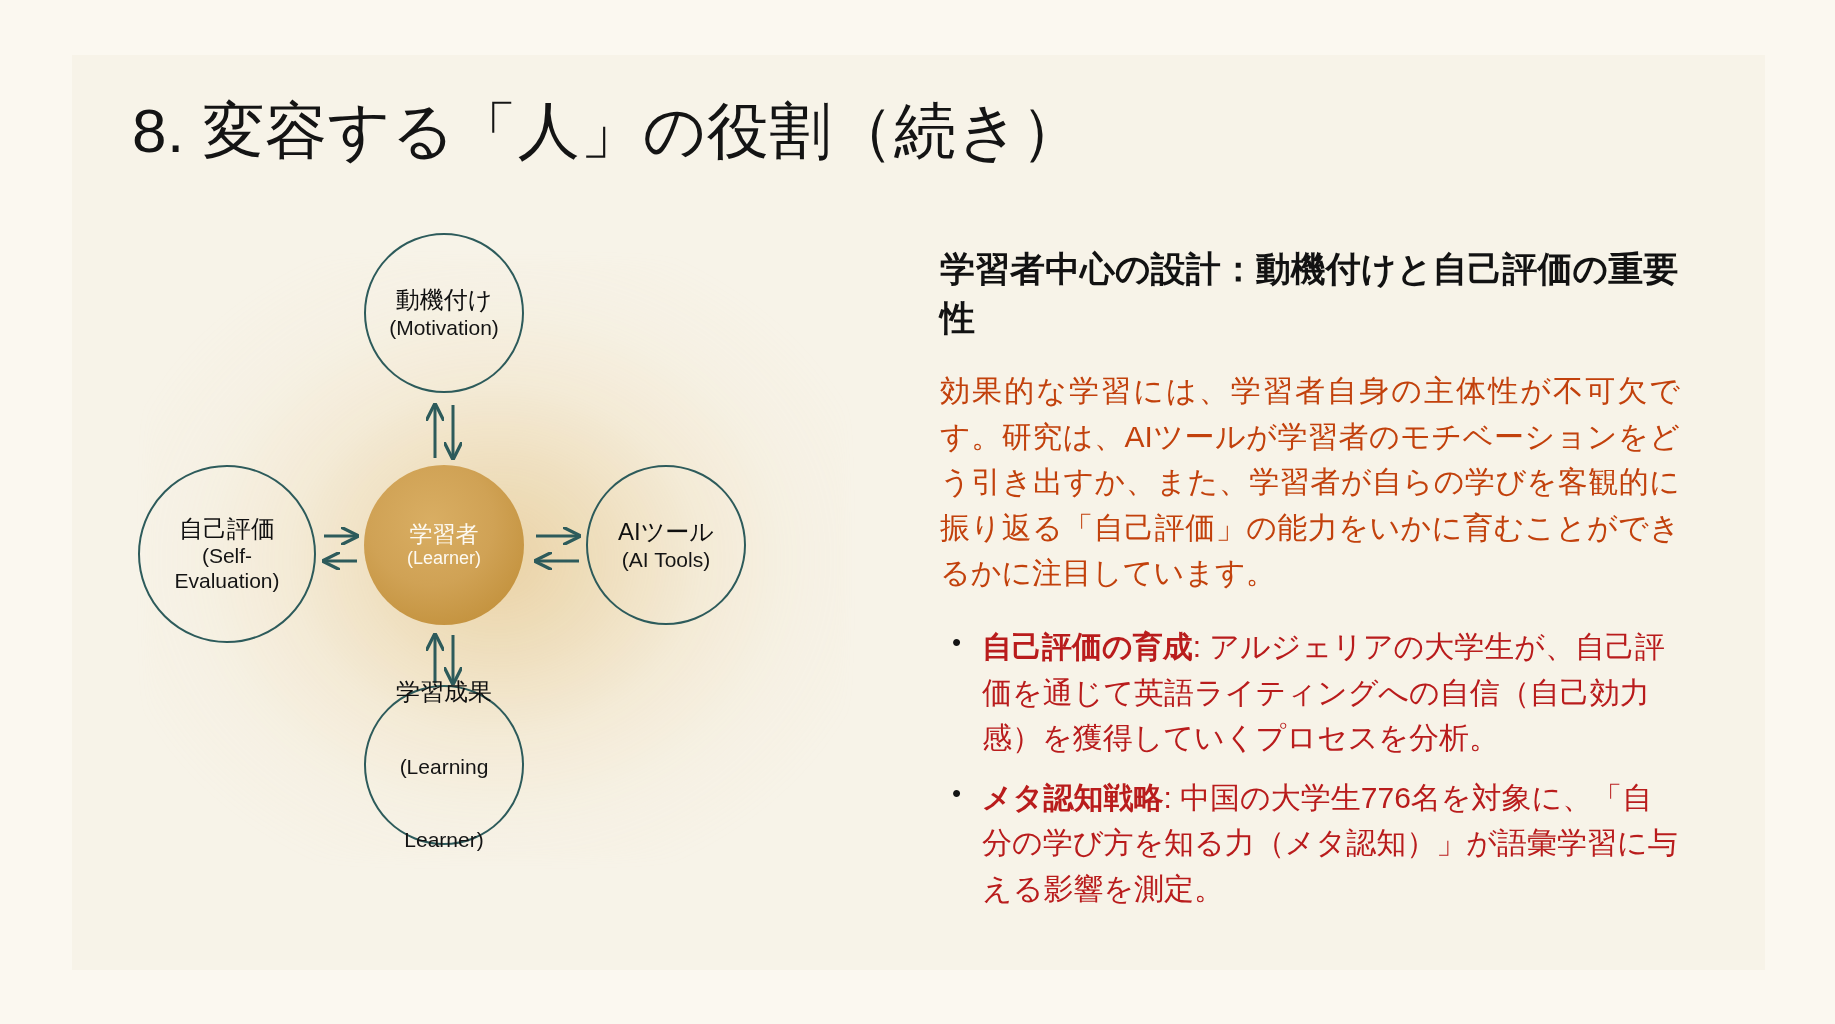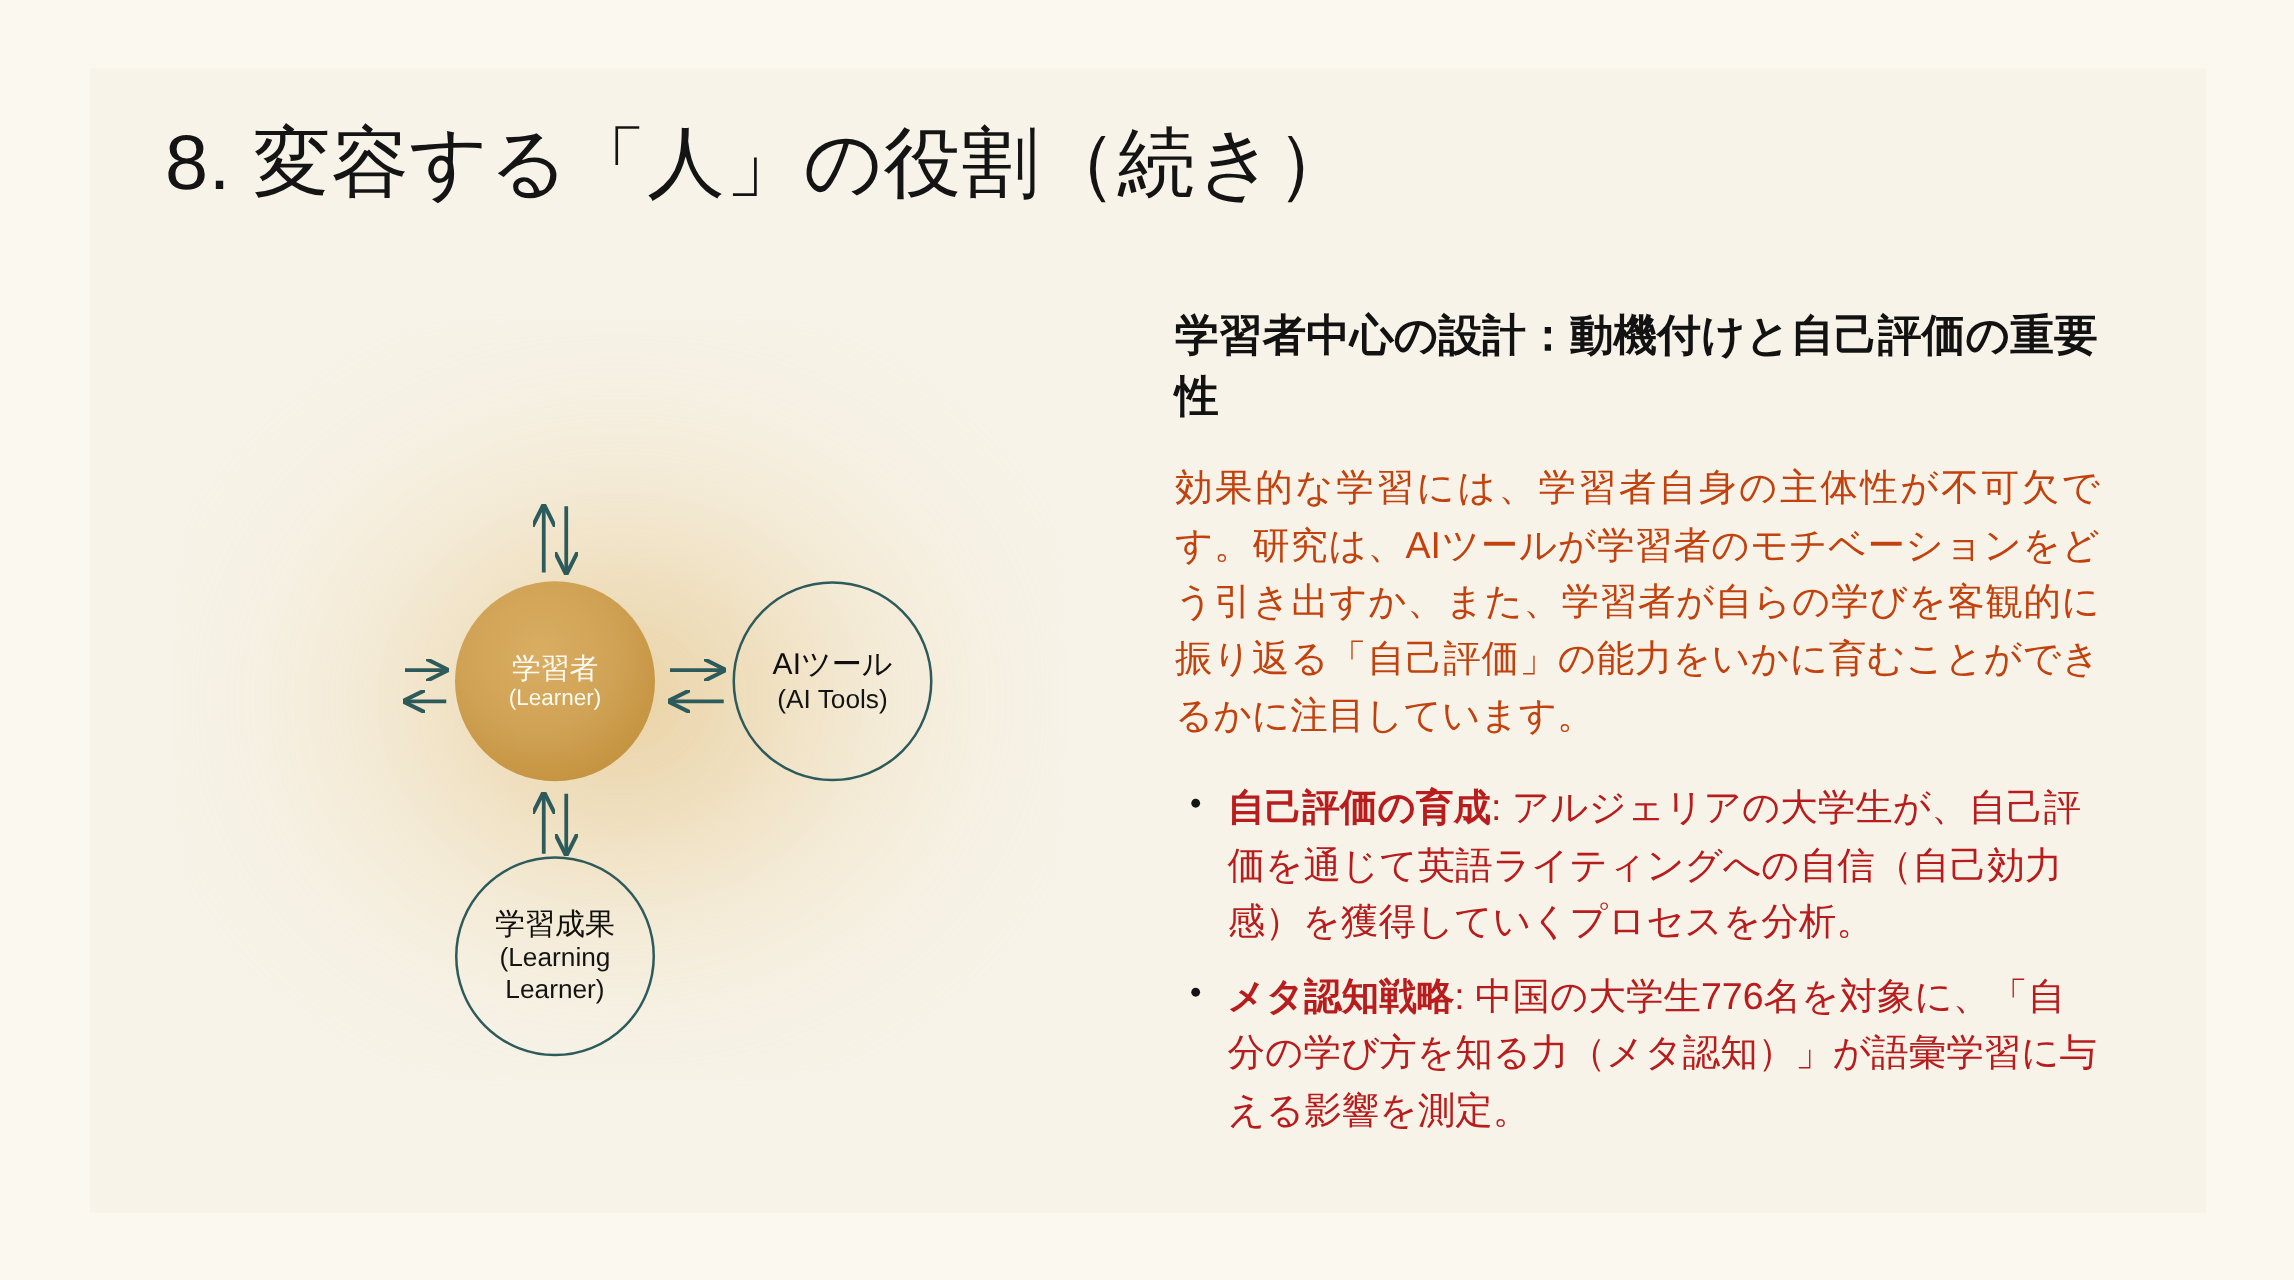--- a/index.html
+++ b/index.html
@@ -116,21 +116,21 @@
     font-size: 18px;
     line-height: 1.2;
     color: #fdfaf2;
   }
 
   
   #node-top    { left: 268px; top: 18px; }
   #node-left   { left: 42px;  top: 250px; width: 178px; height: 178px; }
   #node-center { left: 268px; top: 250px; }
   #node-right  { left: 490px; top: 250px; }
-  #node-bottom { left: 268px; top: 470px; width: 160px; height: 160px; }
+  #node-bottom { left: 268px; top: 470px; width: 160px; height: 160px; gap: 48px; }
 
   .arrow-svg {
     position: absolute;
     left: 0;
     top: 0;
     width: 800px;
     height: 690px;
     pointer-events: none;
     overflow: visible;
   }
@@ -218,21 +218,30 @@
         <line x1="228" y1="321" x2="261" y2="321" marker-end="url(#ah)"></line>
         <line x1="261" y1="346" x2="228" y2="346" marker-end="url(#ah)"></line>
       </g>
 
       <g stroke="#2d5b5b" stroke-width="3" fill="none">
         <line x1="440" y1="321" x2="483" y2="321" marker-end="url(#ah)"></line>
         <line x1="483" y1="346" x2="440" y2="346" marker-end="url(#ah)"></line>
       </g>
     </svg>
 
-
+    <div class="node node-sat" id="node-top">
+      <div class="jp">動機付け</div>
+      <div class="en">(Motivation)</div>
+    </div>
+
+    <div class="node node-sat" id="node-left">
+      <div class="jp">自己評価</div>
+      <div class="en">(Self-</div>
+      <div class="en">Evaluation)</div>
+    </div>
 
     <div class="node node-center" id="node-center">
       <div class="jp">学習者</div>
       <div class="en">(Learner)</div>
     </div>
 
     <div class="node node-sat" id="node-right">
       <div class="jp">AIツール</div>
       <div class="en">(AI Tools)</div>
     </div>

